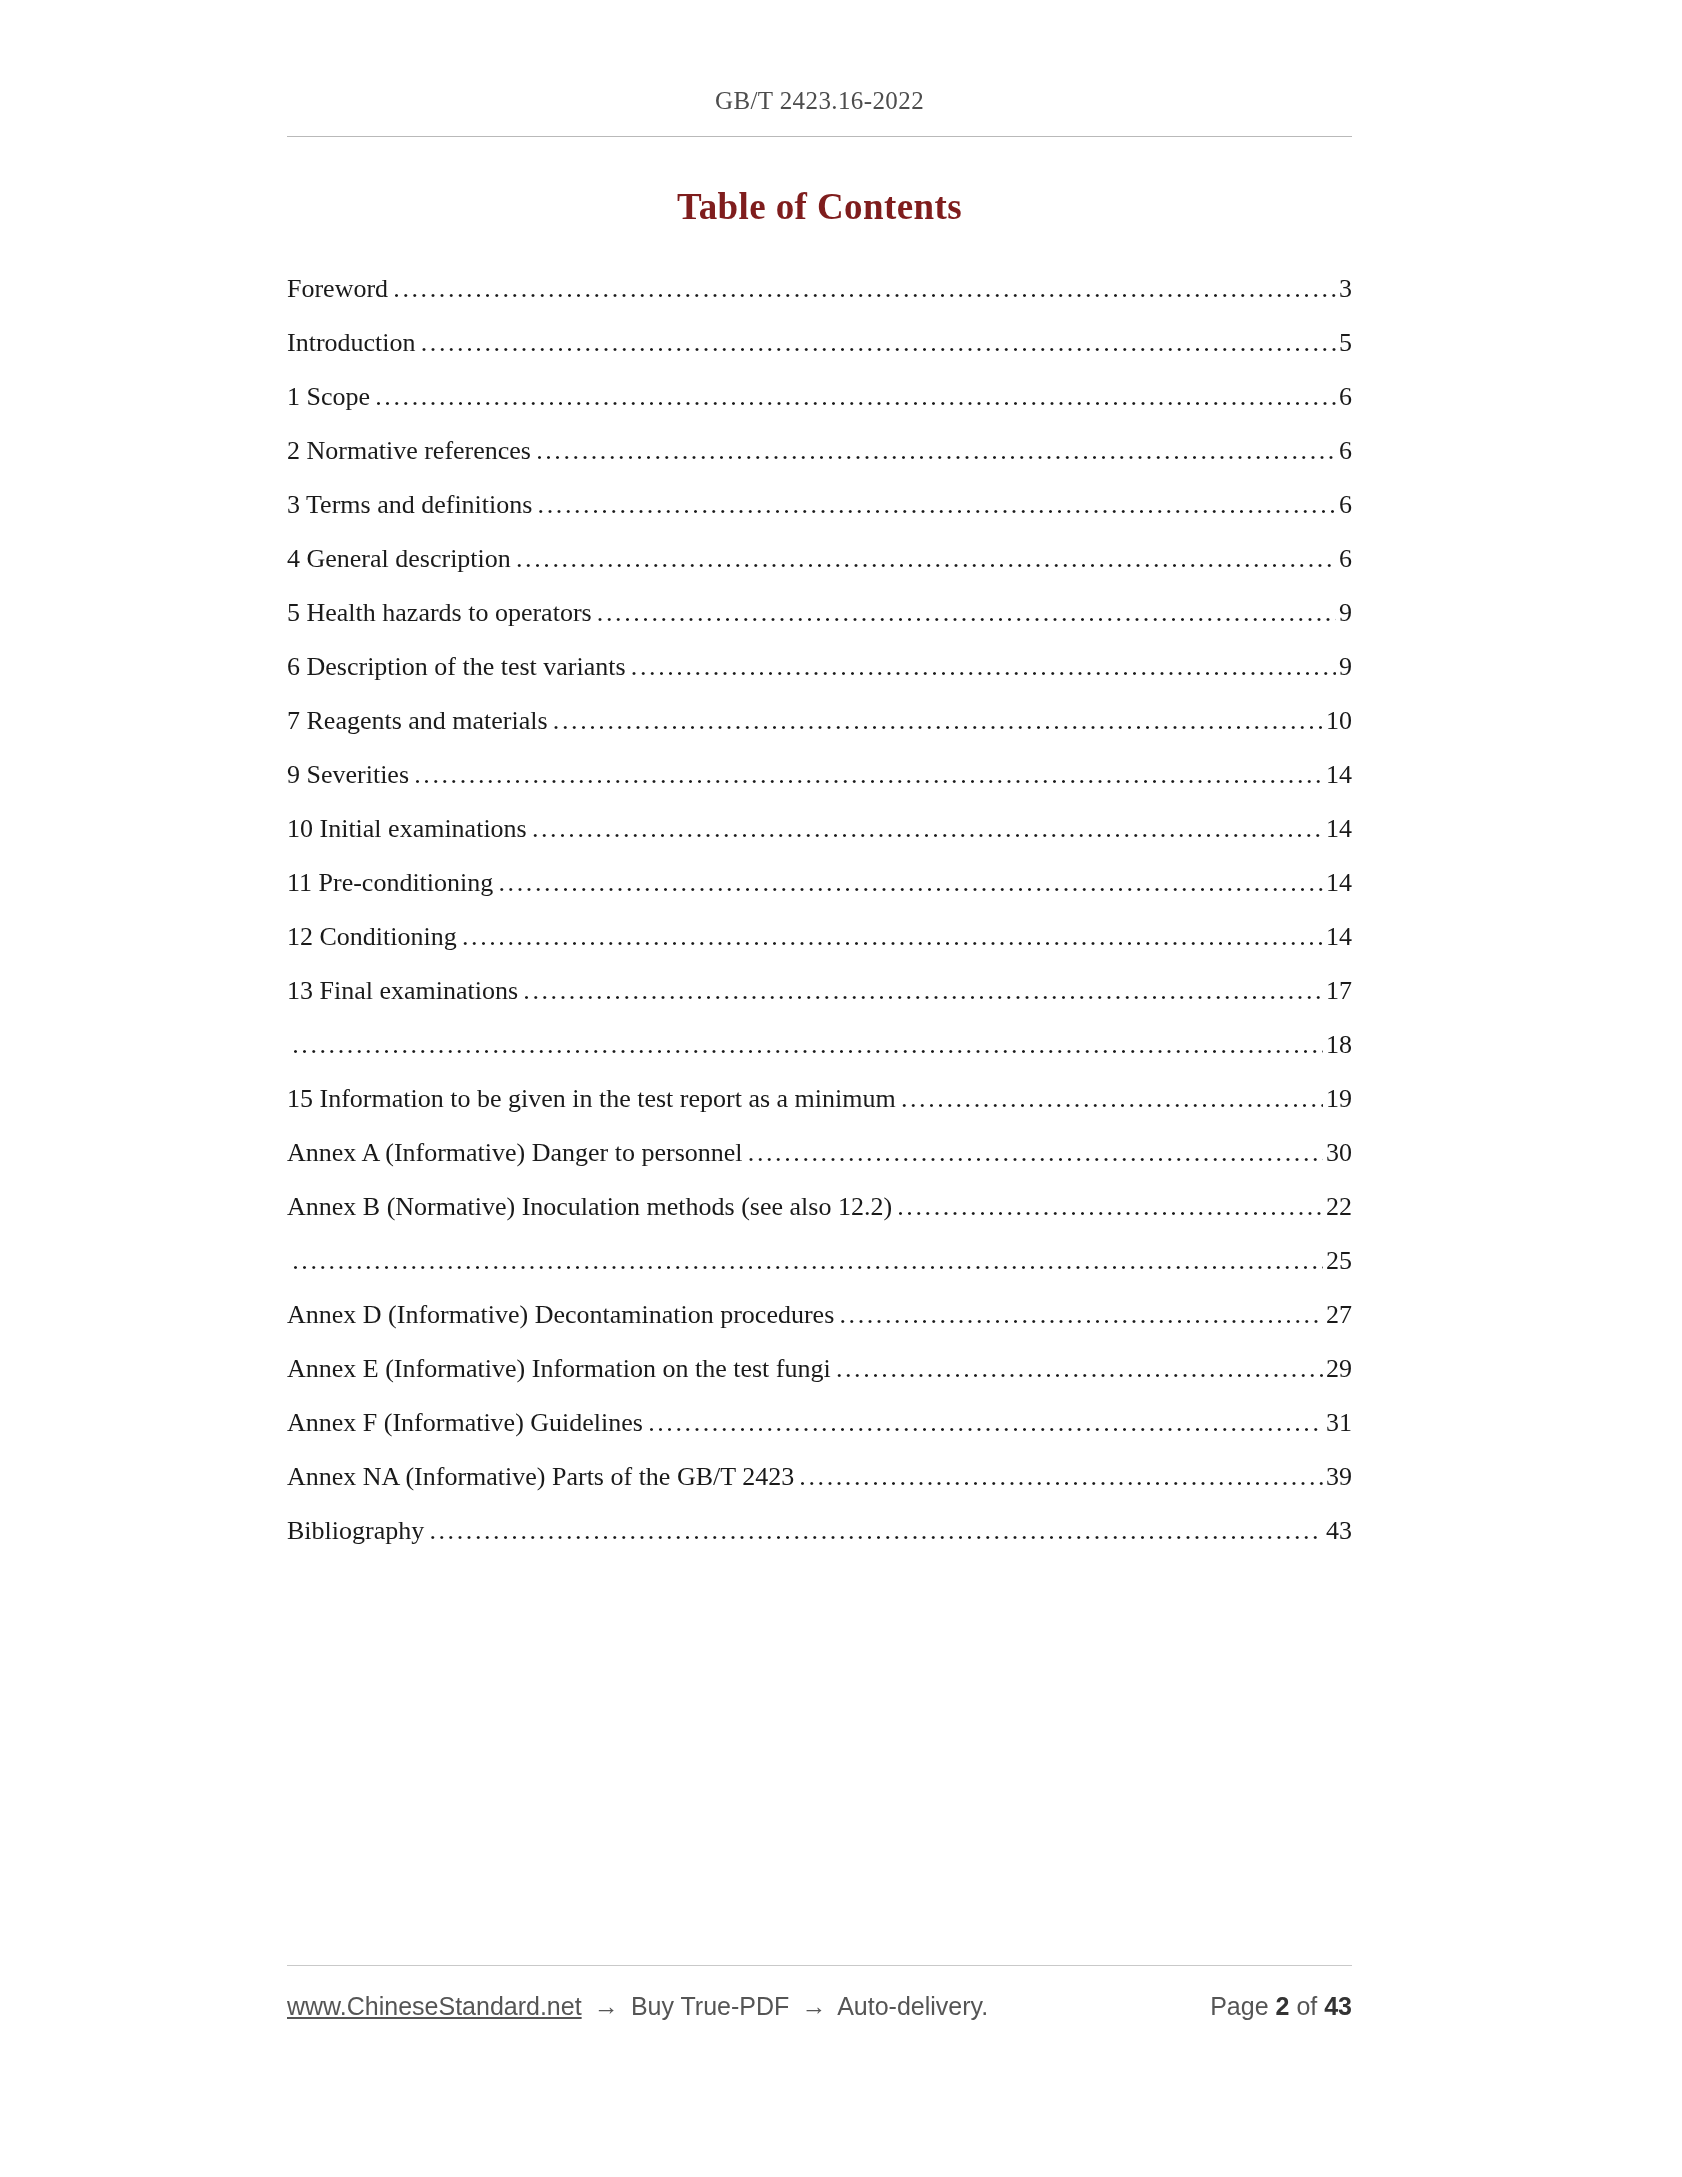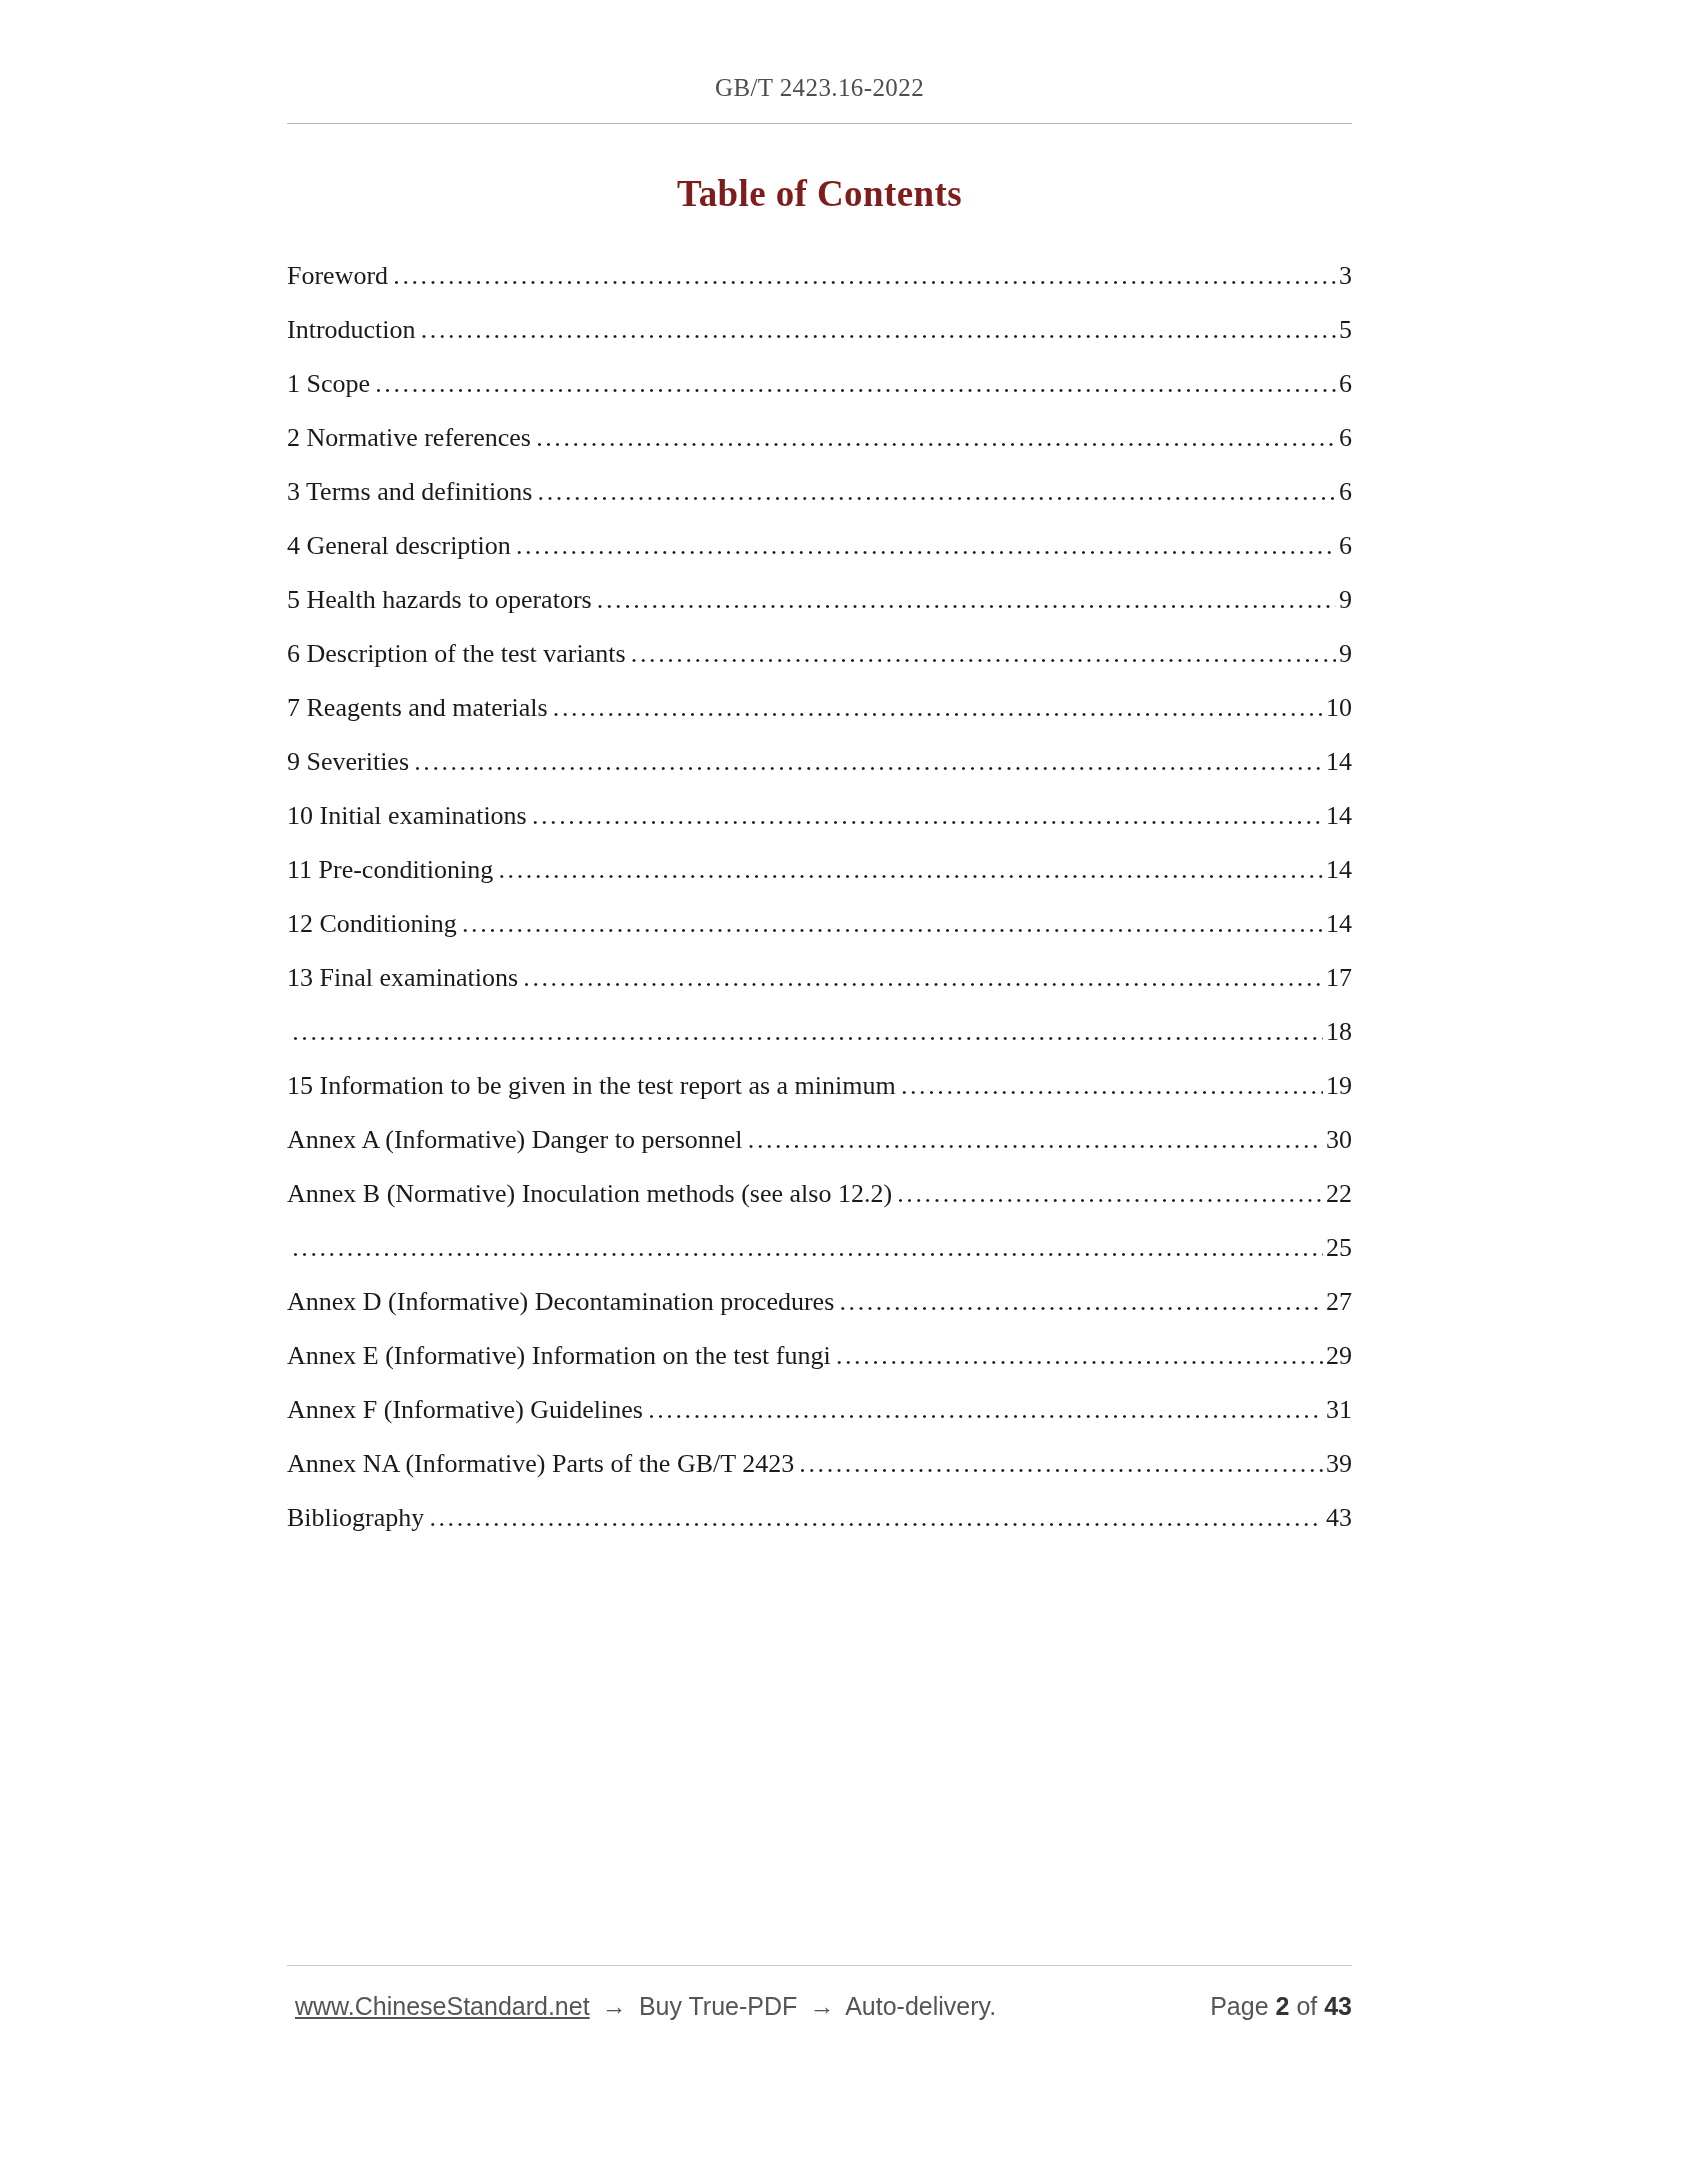--- a/index.html
+++ b/index.html
@@ -23,20 +23,21 @@
     left: 287px;
     width: 1065px;
     top: 0;
   }
   .doc-header {
     text-align: center;
     padding-top: 74px;
     font-size: 25px;
     color: #4d4d4d;
     letter-spacing: 0.4px;
+    margin-top: 13px;
   }
   .header-rule {
     margin-top: 21px;
     border-bottom: 1.7px solid #b9b9b9;
   }
   .toc-title {
     text-align: center;
     font-size: 37px;
     font-weight: bold;
     color: #7f1d1d;
@@ -82,21 +83,20 @@
     align-items: baseline;
     font-family: "Liberation Sans", sans-serif;
     font-size: 25px;
     color: #555555;
   }
   .footer-left span { margin-right: 5.2px; }
   .footer-link {
     text-decoration: underline;
     color: #555555;
     cursor: pointer;
-    margin-left: 8px;
   }
   .arrow { color: #555555; }
   .page-info b { color: #333333; font-weight: bold; }
   .page-info span, .page-info b { margin-left: 0; }
 </style>
 </head>
 <body>
 
 <div class="page">
 

